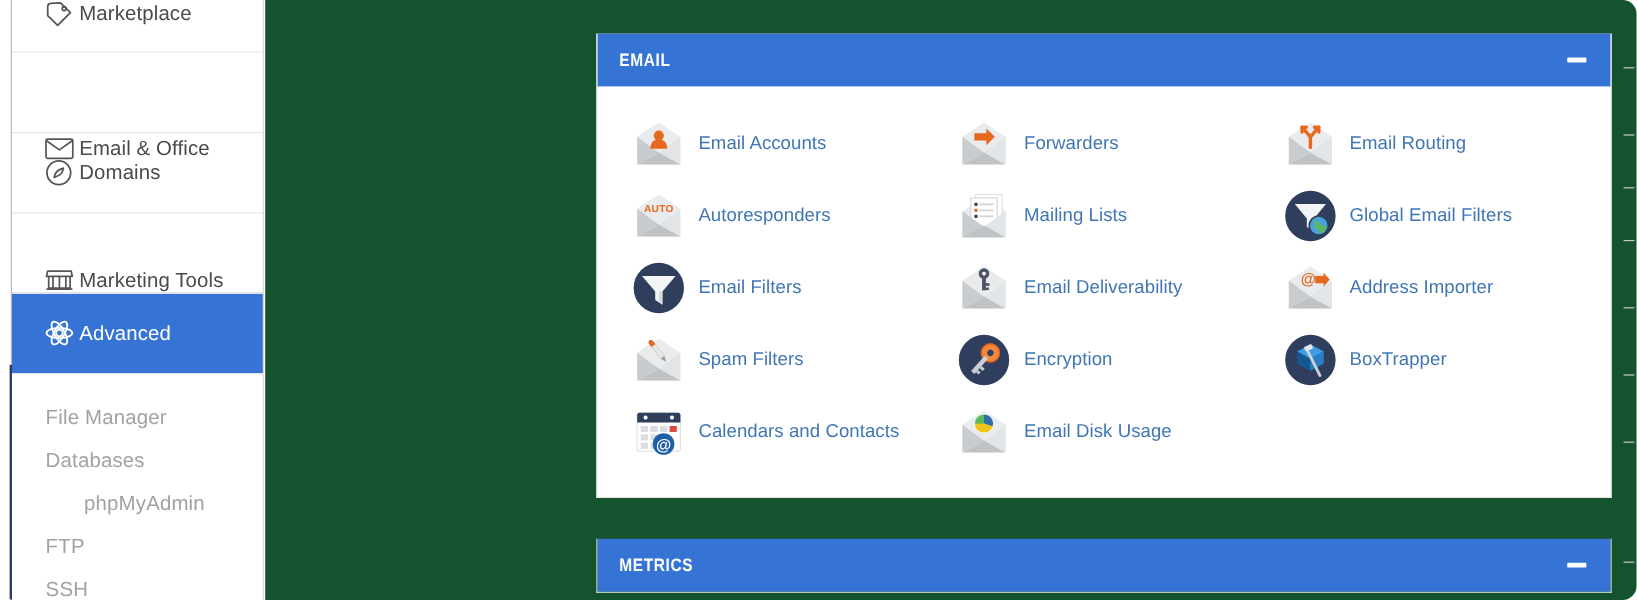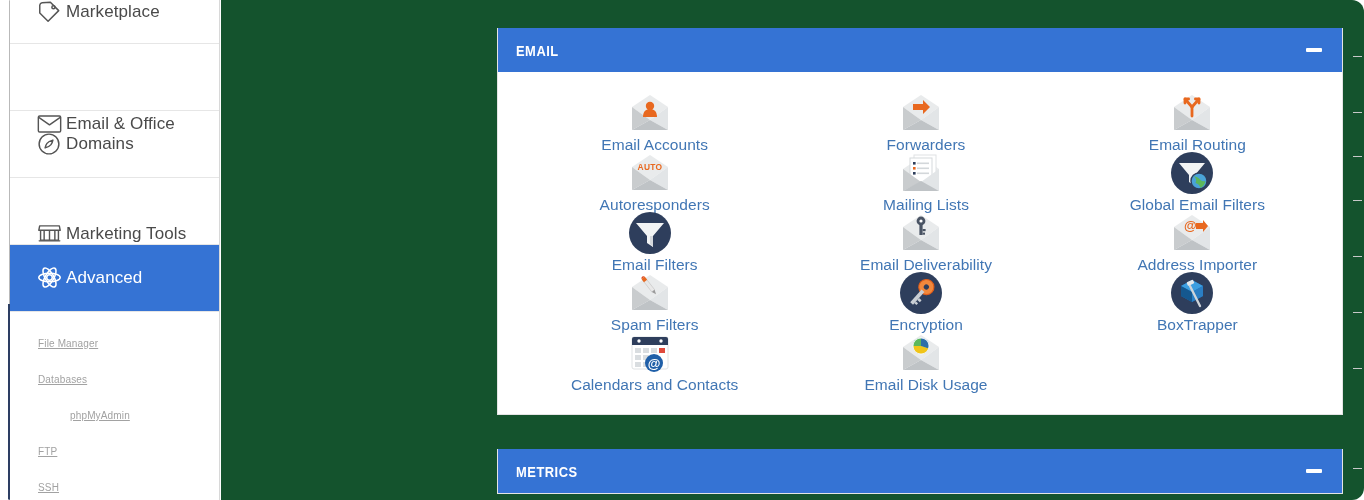--- a/index.html
+++ b/index.html
@@ -78,25 +78,24 @@
   .nav-item.active .nav-label { color: #ffffff; }
   .nav-sep {
     position: absolute;
     left: 0; width: 209px; height: 1px;
     background: #e6e6e6;
   }
 
   .subnav-item {
     position: absolute;
     left: 28px;
-    font-size: 10px;
+    font-size: 17px;
     color: #a2a2a2;
     letter-spacing: .15px;
     white-space: nowrap;
-    text-decoration: underline;
   }
 
   
   .main {
     position: absolute;
     left: 221px; top: 0;
     width: 1143px; height: 500px;
     background: #14532d;
   }
 
@@ -143,21 +142,20 @@
     row-gap: 0px;
     padding: 0 16px 0 14px;
   }
   .tile {
     display: flex;
     align-items: center;
     height: 60px;
     padding-left: 14px;
     box-sizing: border-box;
     text-decoration: none;
-    flex-direction: column;
   }
   .tile-ico {
     width: 46px; height: 46px;
     flex: none;
     margin-right: 10px;
     position: relative;
   }
   .tile-label {
     font-size: 15.5px;
     color: #4176b4;

